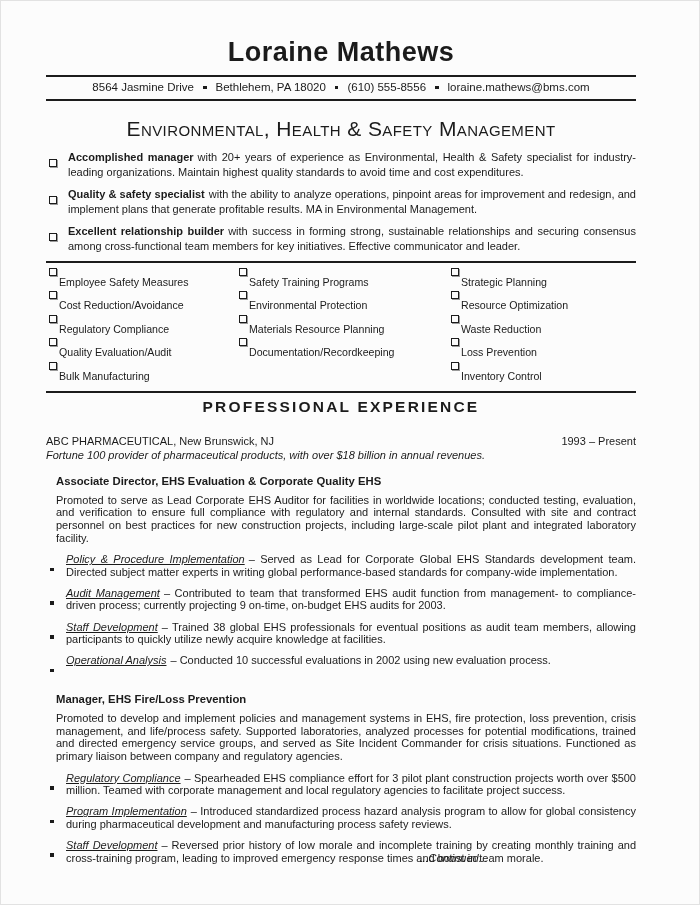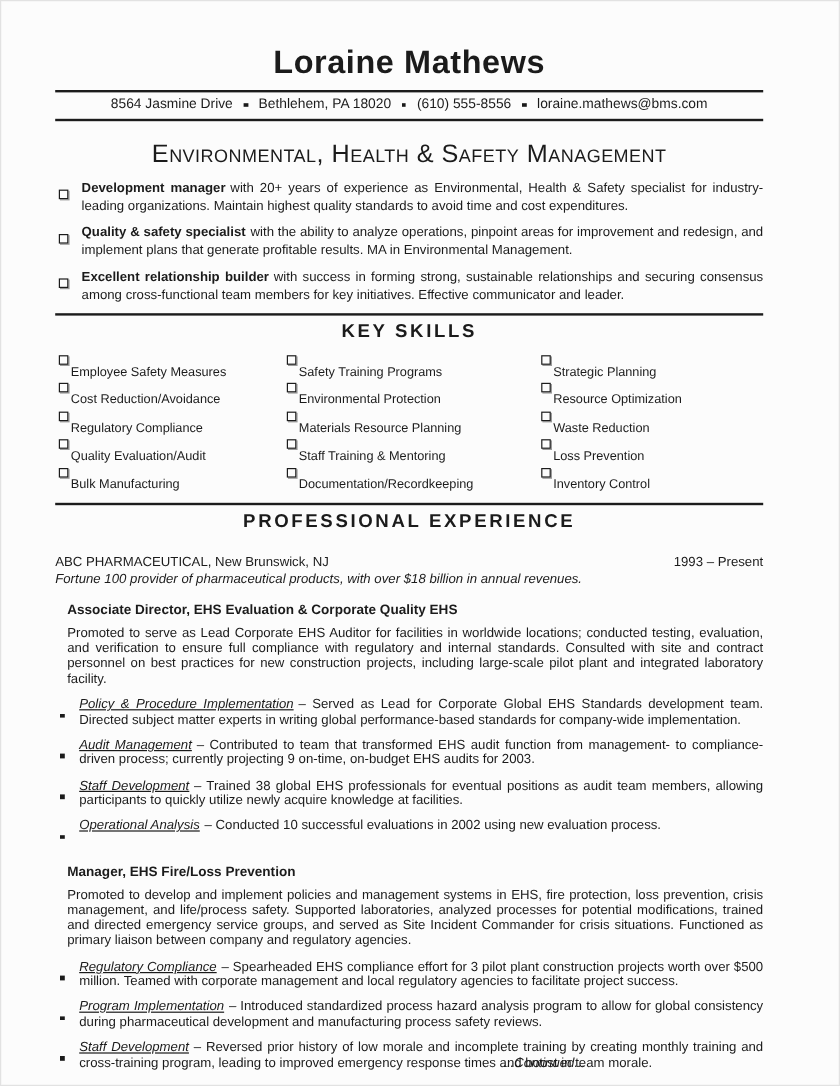--- a/index.html
+++ b/index.html
@@ -82,39 +82,38 @@
     <span>loraine.mathews@bms.com</span>
   </div>
   <div class="rule tight"></div>
 
   <div class="headline">Environmental, Health &amp; Safety Management</div>
 
   <div class="summary">
     <div class="sum-item">
       <span class="sum-marker"><span class="hsq"></span></span>
       <div class="sum-text">
-        <span class="lead">Development manager</span><span>with 20+ years of experience as Environmental, Health &amp; Safety specialist for industry-leading organizations. Maintain highest quality standards to avoid time and cost expenditures.</span>
+        <span class="lead">Accomplished manager</span><span>with 20+ years of experience as Environmental, Health &amp; Safety specialist for industry-leading organizations. Maintain highest quality standards to avoid time and cost expenditures.</span>
       </div>
     </div>
     <div class="sum-item">
       <span class="sum-marker"><span class="hsq"></span></span>
       <div class="sum-text">
         <span class="lead">Quality &amp; safety specialist</span><span>with the ability to analyze operations, pinpoint areas for improvement and redesign, and implement plans that generate profitable results. MA in Environmental Management.</span>
       </div>
     </div>
     <div class="sum-item">
       <span class="sum-marker"><span class="hsq"></span></span>
       <div class="sum-text">
         <span class="lead">Excellent relationship builder</span><span>with success in forming strong, sustainable relationships and securing consensus among cross-functional team members for key initiatives. Effective communicator and leader.</span>
       </div>
     </div>
   </div>
 
   <div class="rule tight"></div>
-  <div class="sec-head">KEY SKILLS</div>
   <div class="skills">
     <div>
       <div class="skill">
           <span class="hsq"></span>
           <span class="skill-label">Employee Safety Measures</span>
         </div>
       <div class="skill">
           <span class="hsq"></span>
           <span class="skill-label">Cost Reduction/Avoidance</span>
         </div>
@@ -136,24 +135,20 @@
           <span class="hsq"></span>
           <span class="skill-label">Safety Training Programs</span>
         </div>
       <div class="skill">
           <span class="hsq"></span>
           <span class="skill-label">Environmental Protection</span>
         </div>
       <div class="skill">
           <span class="hsq"></span>
           <span class="skill-label">Materials Resource Planning</span>
-        </div>
-      <div class="skill">
-          <span class="hsq"></span>
-          <span class="skill-label">Staff Training &amp; Mentoring</span>
         </div>
       <div class="skill">
           <span class="hsq"></span>
           <span class="skill-label">Documentation/Recordkeeping</span>
         </div>
     </div>
     <div>
       <div class="skill">
           <span class="hsq"></span>
           <span class="skill-label">Strategic Planning</span>

